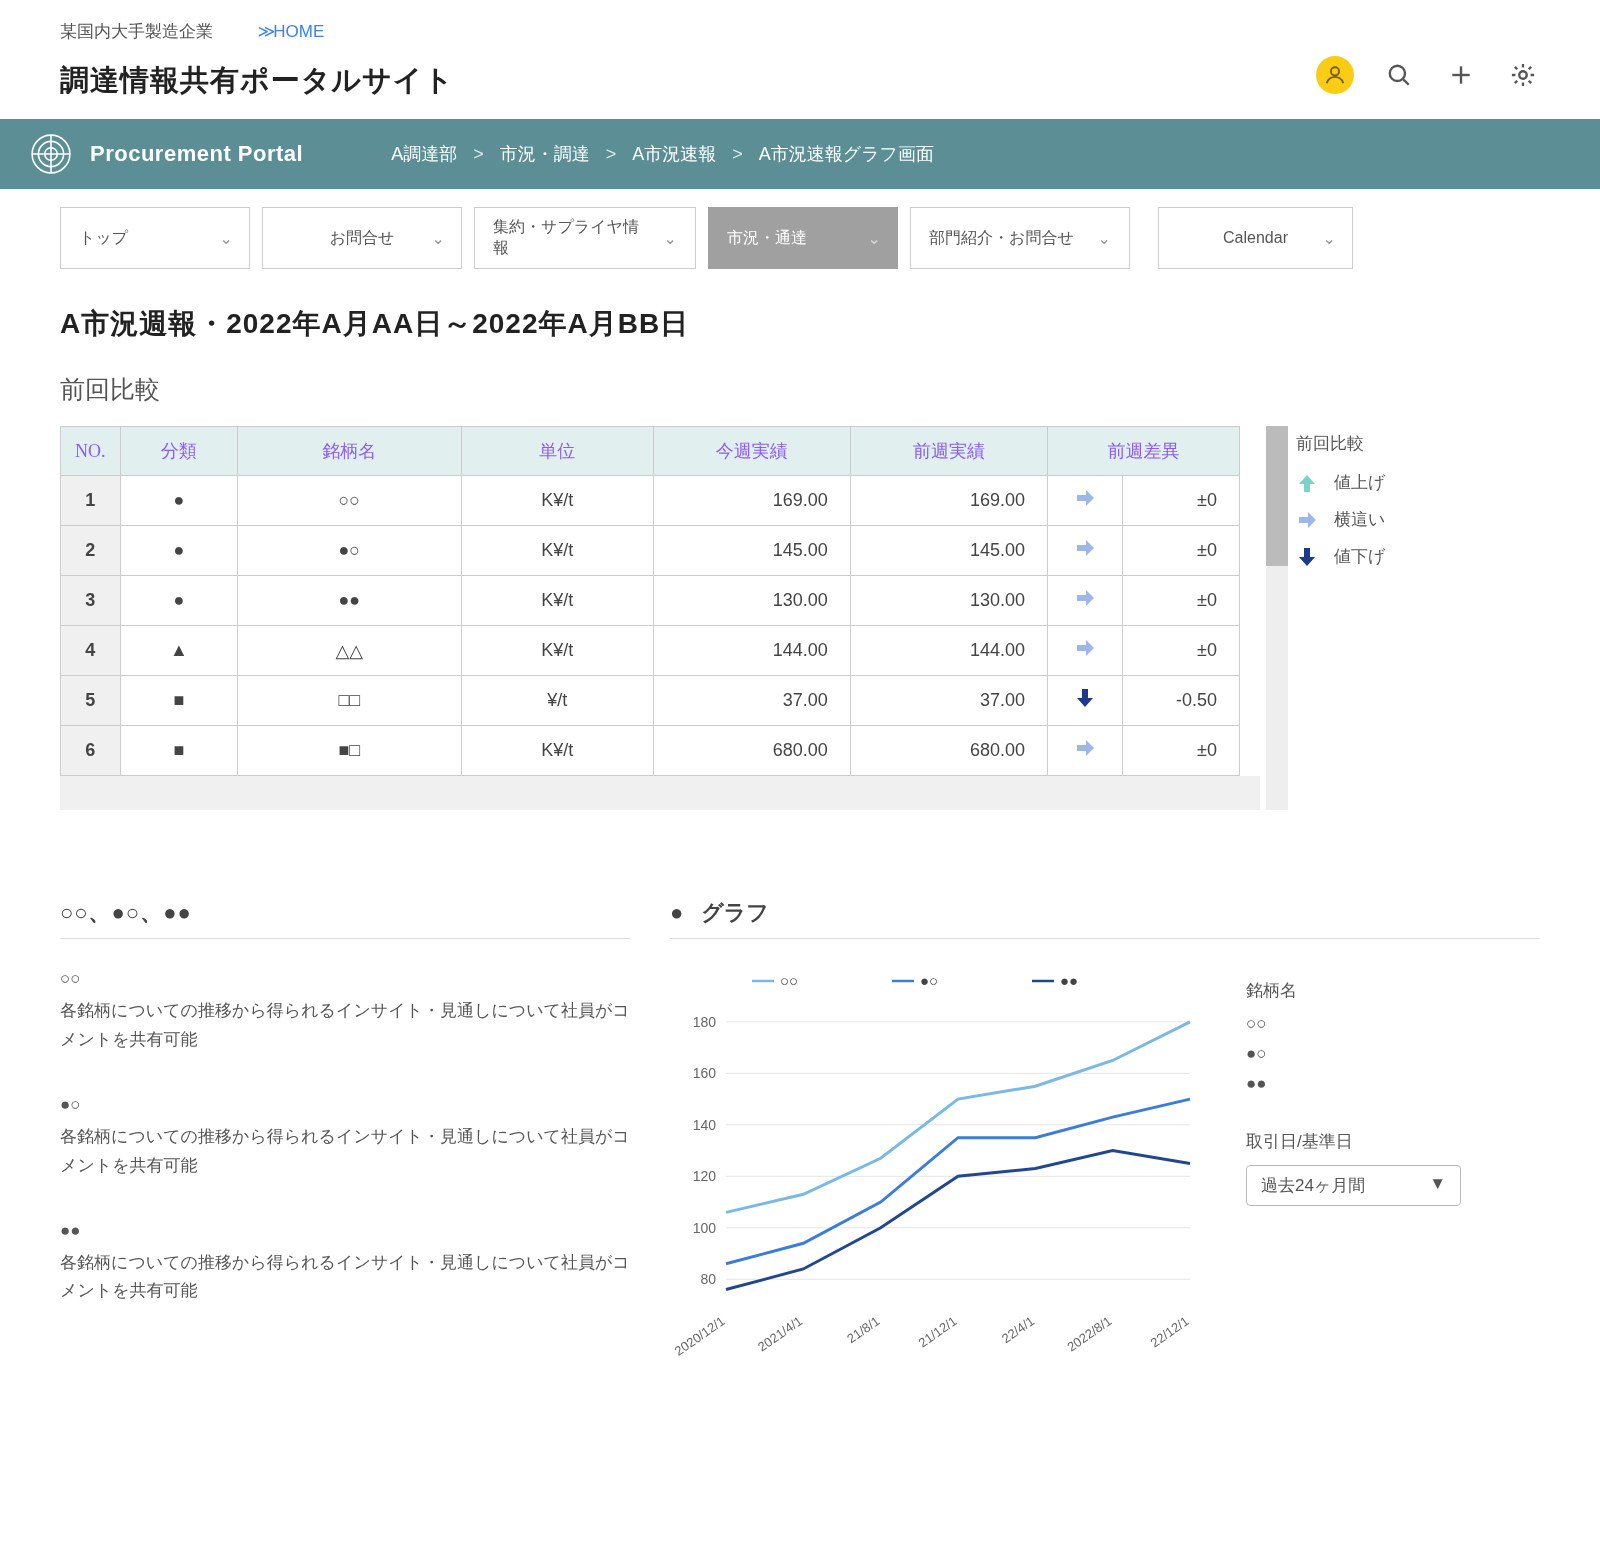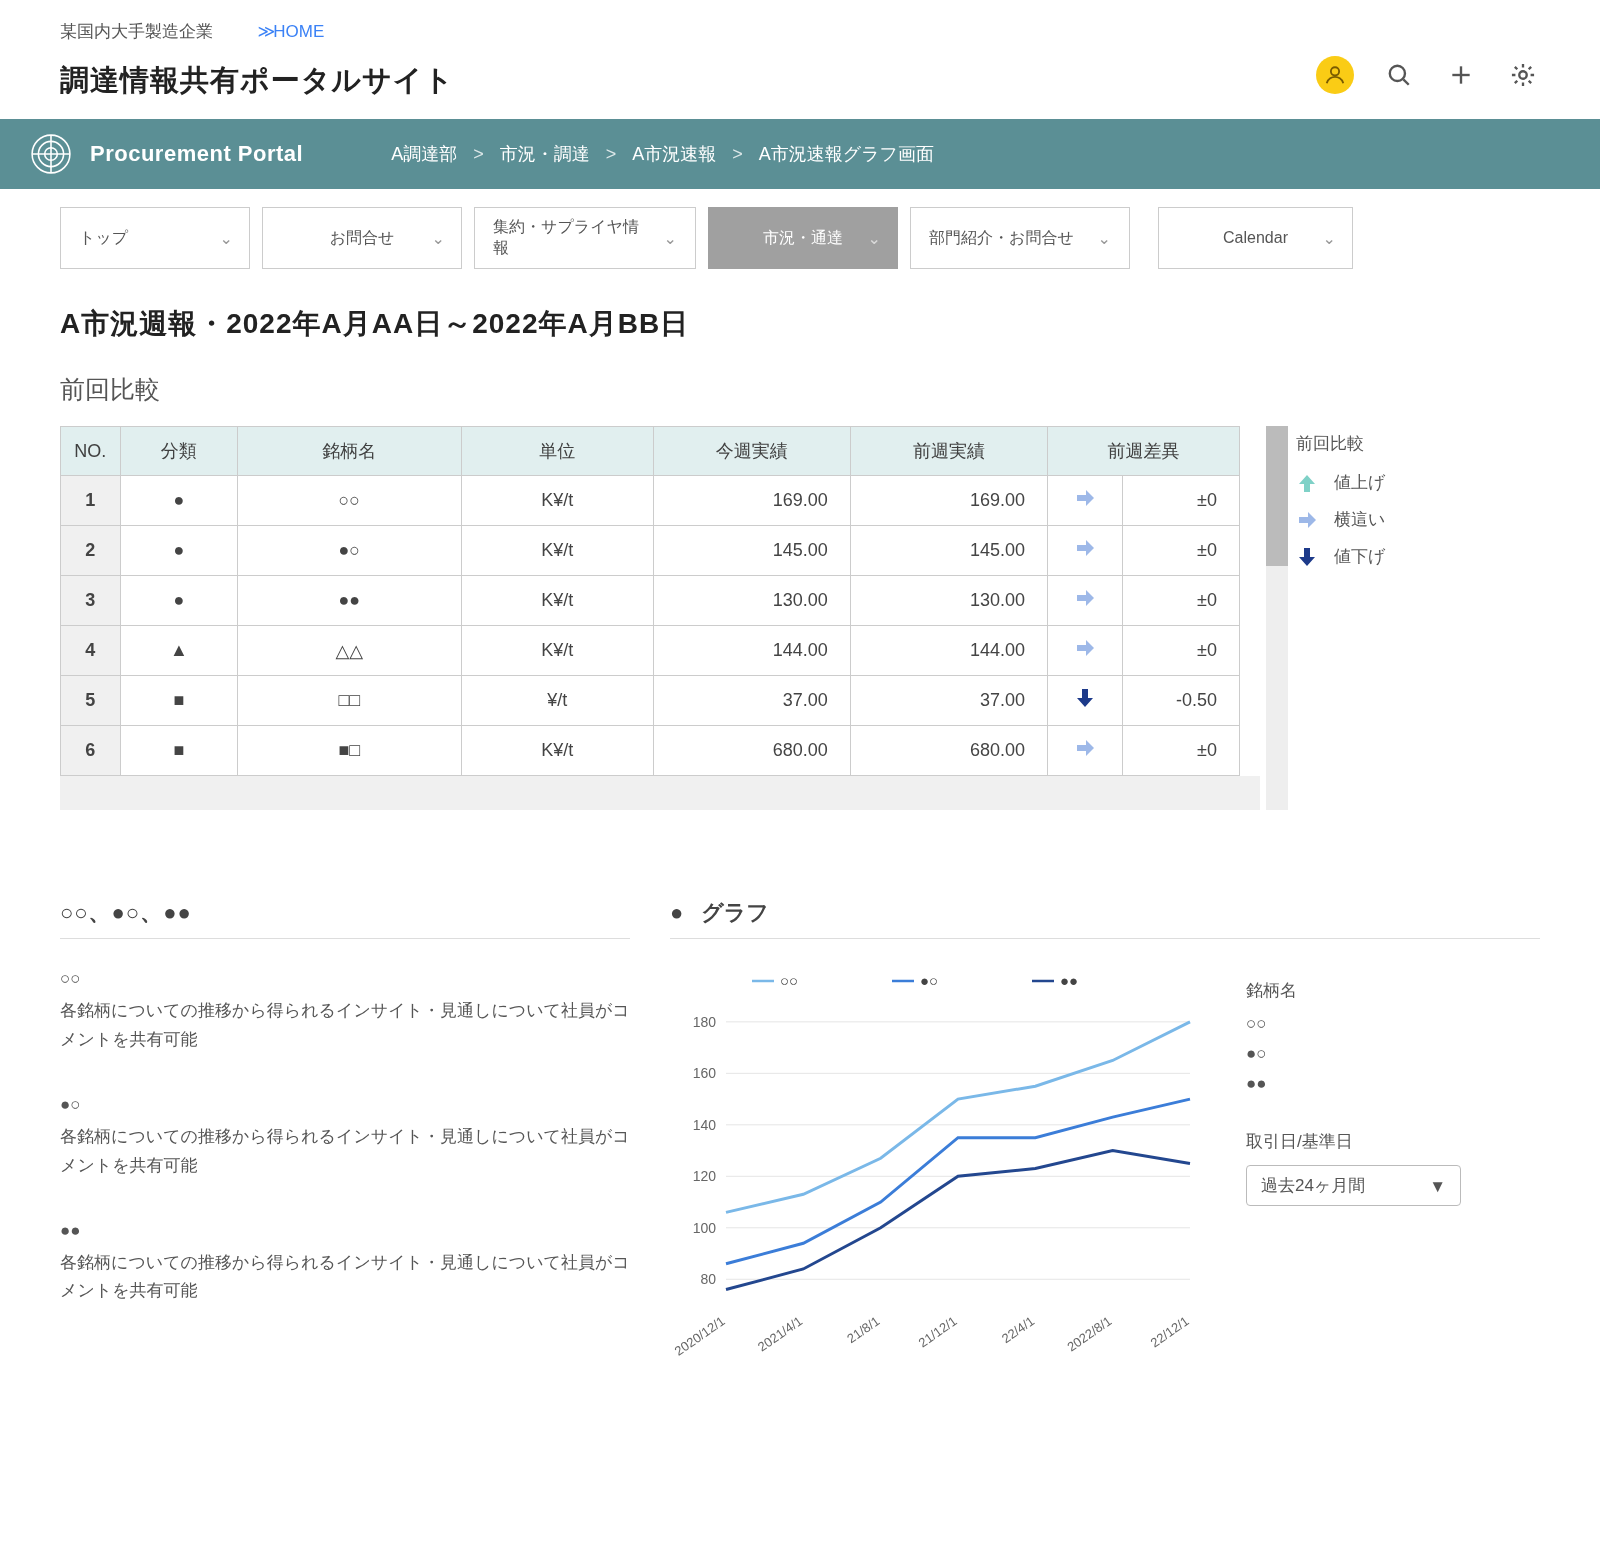--- a/index.html
+++ b/index.html
@@ -26,35 +26,35 @@
 .menu-btn.active { background: #a0a0a0; color: #fff; border-color: #a0a0a0; }
 .menu-btn .chev { margin-left: 18px; opacity: 0.6; }
 .menu-btn.top { width: 190px; justify-content: center; position: relative;}
 .menu-btn.top .lbl { flex:1; text-align:left; }
 .menu-btn.top .chev { position:absolute; right:16px; }
 .menu-btn.meeting { width: 200px; justify-content:center; position:relative; }
 .menu-btn.meeting .lbl{flex:1; text-align:center;}
 .menu-btn.meeting .chev{position:absolute; right:16px;}
 .menu-btn.supplier { width: 222px; }
 .menu-btn.market { width: 190px; justify-content:center; position:relative;}
-.menu-btn.market .lbl{flex:1; text-align:center;}
+.menu-btn.market .lbl{flex:1; text-align:left;}
 .menu-btn.market .chev{position:absolute; right:16px;}
 .menu-btn.dept { width: 220px; }
 .menu-btn.cal { width: 195px; justify-content:center; position:relative;}
 .menu-btn.cal .lbl{flex:1; text-align:center;}
 .menu-btn.cal .chev{position:absolute; right:16px;}
 
 .content { padding: 18px 60px; }
 .page-title { font-size: 28px; font-weight: 700; color: #222; margin-bottom: 30px; letter-spacing: 1px;}
 .section-title { font-size: 25px; color: #555; margin-bottom: 20px; }
 
 .table-wrap { display: flex; gap: 36px; align-items: flex-start; }
 .table-container { position: relative; flex: 0 0 1200px; }
 table { border-collapse: collapse; width: 1180px; font-size: 18px; }
-th { background: #e1efef; border: 1px solid #ccc; padding: 12px 0; font-weight: 500; color: #404040; text-align: center; }
+th { background: #e1efef; border: 1px solid #ccc; padding: 12px 0; font-weight: 500; color: #8b5cf6; text-align: center; font-family: Liberation Serif, serif; }
 td { border: 1px solid #ccc; padding: 11px 14px; text-align: center; color: #444; }
 td.no { background: #f0f0f0; font-weight: 600; width: 56px;}
 td.num { text-align: right; padding-right: 22px; }
 td.diff { text-align: right; padding-right: 22px; }
 .arrow-cell { width: 70px; }
 .scrollbar { position: absolute; right: -28px; top: 0; width: 22px; height: 100%; background: #eee; }
 .scrollbar-thumb { background: #bbb; width: 100%; height: 140px; }
 .shade { background: #f0f0f0; height: 34px; width: 100%; margin-top: 0; }
 
 .legend { padding-top: 6px; }
@@ -69,21 +69,21 @@
 .insight-code { font-size: 17px; color: #555; margin-bottom: 8px; }
 .insight-text { font-size: 17px; color: #555; line-height: 1.7; }
 
 .chart-area { flex: 1; }
 .chart-head { display:flex; align-items:center; gap:18px; font-size: 22px; font-weight: 700; color: #444; margin-bottom: 10px;}
 .chart-divider { border: none; border-top: 1.5px solid #ddd; margin-bottom: 20px; }
 .chart-row { display: flex; gap: 36px; align-items: flex-start; }
 .chart-svg-wrap { flex: 0 0 540px; }
 .chart-side { flex: 1; padding-top: 20px;}
 .side-label { font-size: 17px; color: #555; margin-bottom: 12px; }
-.select-box { border: 1px solid #bbb; border-radius: 4px; padding: 8px 14px; font-size: 17px; color: #555; display:flex; justify-content:space-between; align-items:flex-end; width: 215px; cursor:pointer; margin-top:4px;}
+.select-box { border: 1px solid #bbb; border-radius: 4px; padding: 8px 14px; font-size: 17px; color: #555; display:flex; justify-content:space-between; align-items:flex-start; width: 215px; cursor:pointer; margin-top:4px;}
 </style>
 </head>
 <body>
 
 <div class="header">
   <div class="header-left">
     <div>
       <span class="company">某国内大手製造企業</span>
       <a class="home-link">HOME</a>
     </div>

